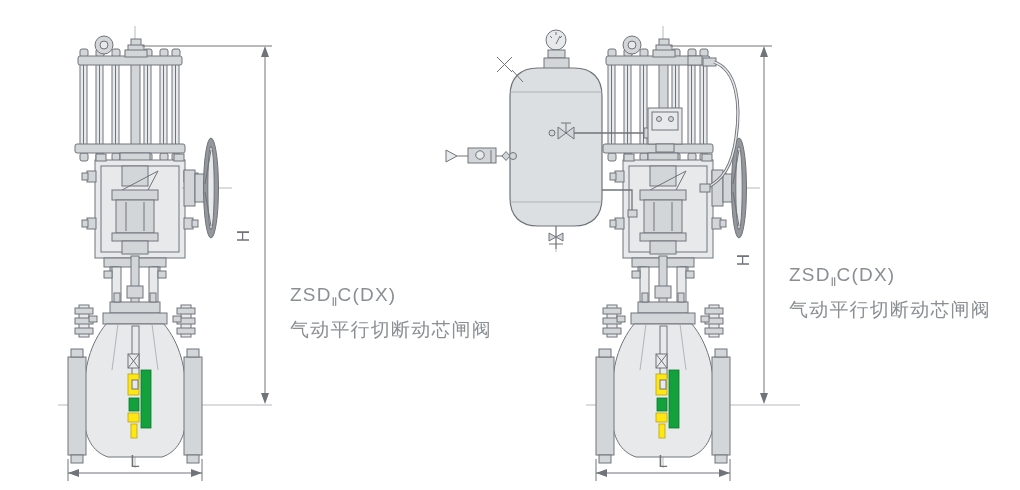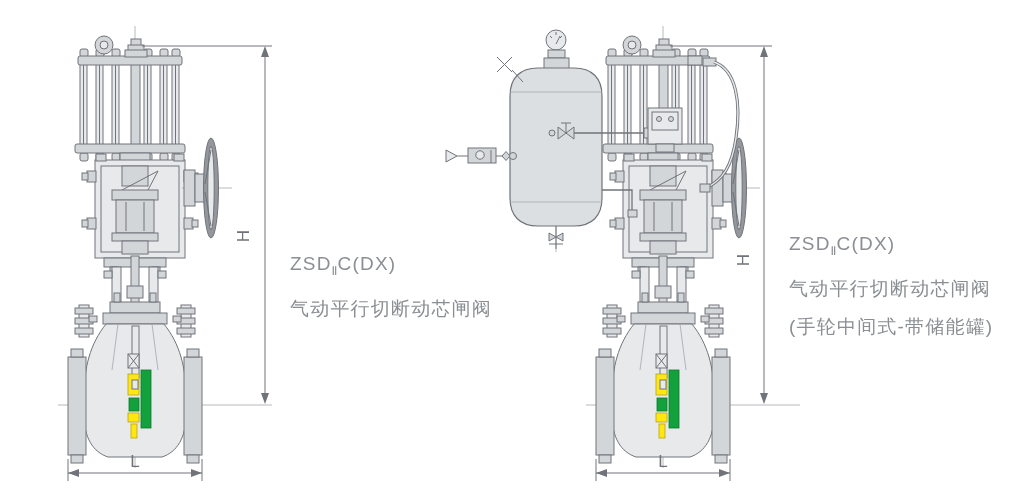--- a/index.html
+++ b/index.html
@@ -20,21 +20,21 @@
   .whl{fill:var(--handwheel);stroke:var(--line);stroke-width:1;}
   .tank{fill:var(--tank-fill);stroke:var(--line);stroke-width:1.2;}
   .grn{fill:var(--gate-green);stroke:#0b7a2c;stroke-width:.8;}
   .yel{fill:var(--gate-yellow);stroke:#b9a50e;stroke-width:.8;}
   .dim{stroke:var(--line);stroke-width:1;fill:none;}
   .arw{fill:var(--line);stroke:none;}
   .pipe{stroke:var(--line);stroke-width:1.3;fill:none;}
   .hose-o{stroke:var(--line);stroke-width:3.2;fill:none;}
   .hose-i{stroke:var(--fill-light);stroke-width:1.4;fill:none;}
   .dimtxt{fill:var(--line);font-family:"Liberation Sans",sans-serif;font-size:17px;}
-  .label{position:absolute;color:var(--text-color);font-size:19px;line-height:38px;letter-spacing:1.2px;white-space:nowrap;}
+  .label{position:absolute;color:var(--text-color);font-size:19px;line-height:27px;letter-spacing:1.2px;white-space:nowrap;margin-top:36px;}
   .label sub{font-size:12px;letter-spacing:0;}
 </style>
 </head>
 <body>
 
 <svg width="1020" height="490" viewBox="0 0 1020 490">
   <defs>
     <g id="valveUnit">
 
       <g>
@@ -281,14 +281,13 @@
 </svg>
 
 <div class="label" style="left:290px;top:245px;">
   <div><span>ZSD</span><sub>Ⅱ</sub><span>C(DX)</span></div>
   <div>气动平行切断动芯闸阀</div>
 </div>
 
 <div class="label" style="left:789px;top:225px;">
   <div><span>ZSD</span><sub>Ⅱ</sub><span>C(DX)</span></div>
   <div>气动平行切断动芯闸阀</div>
-  <div>(手轮中间式-带储能罐)</div>
 </div>
 
 </body></html>

